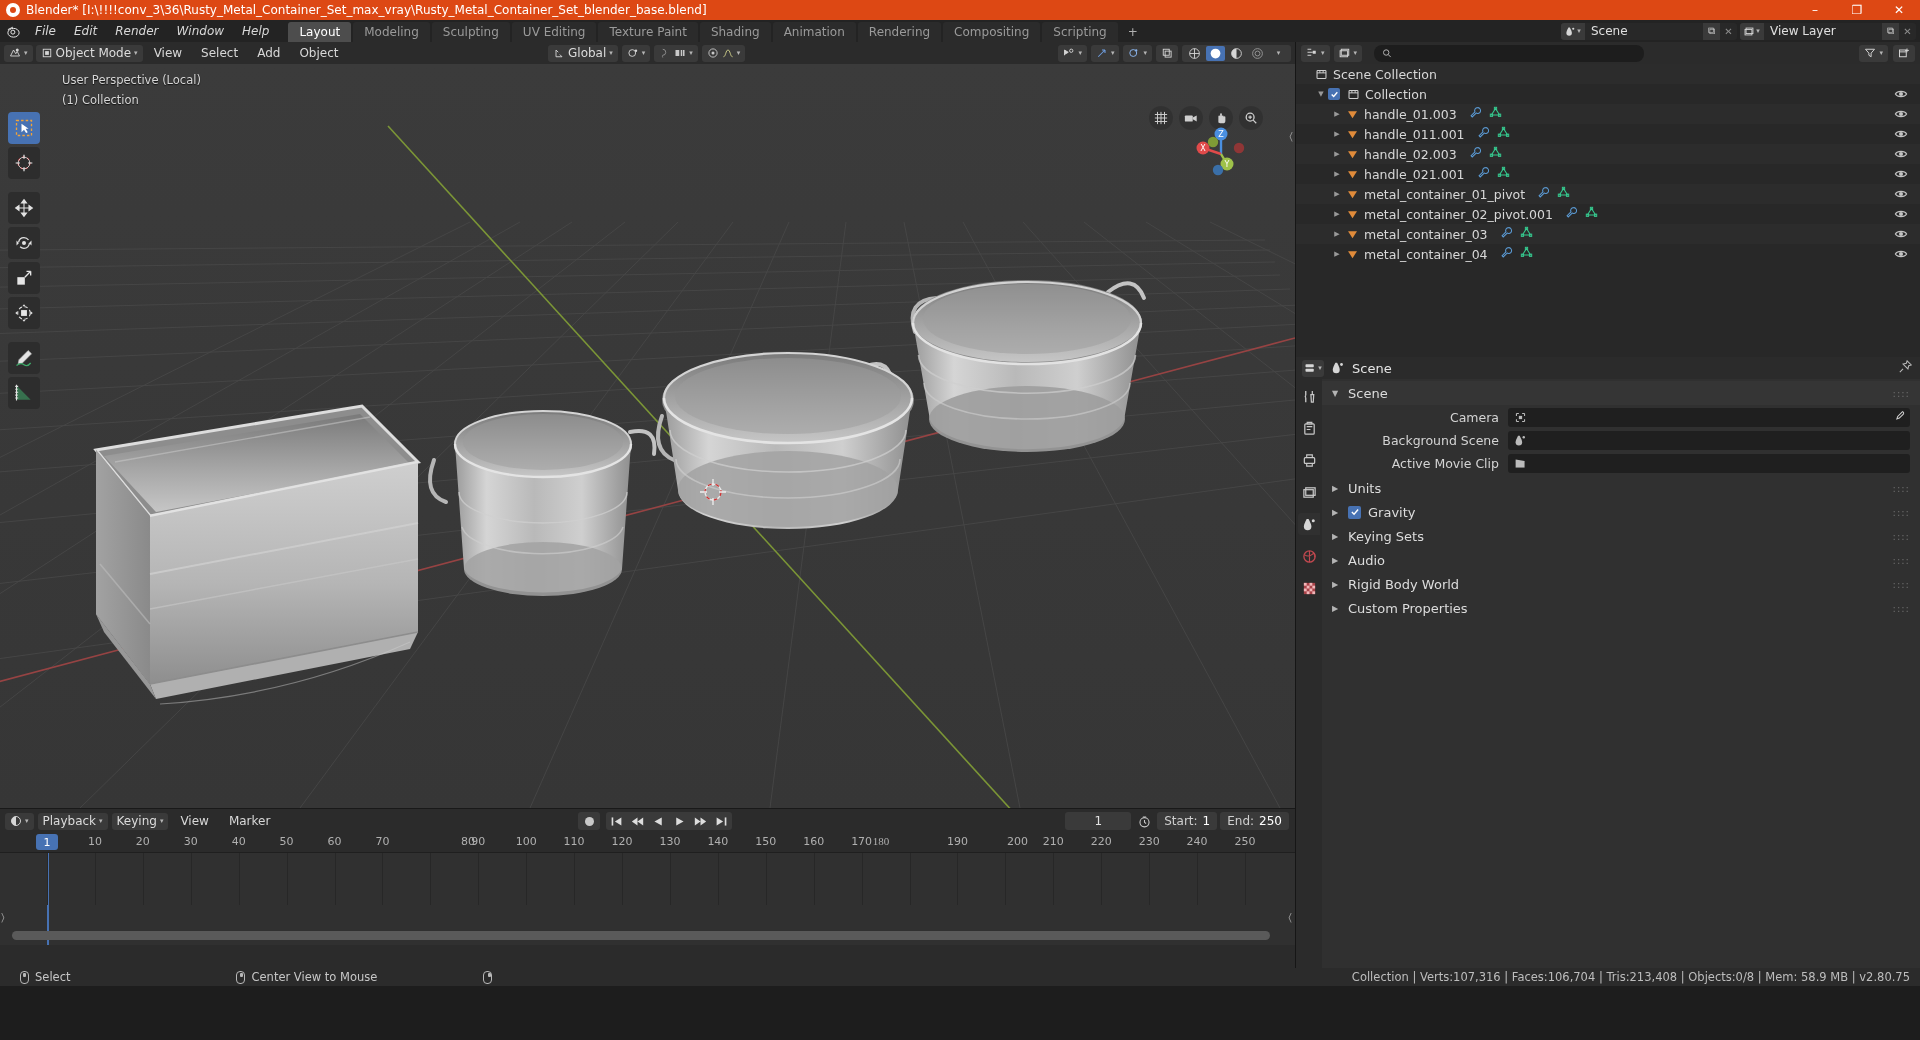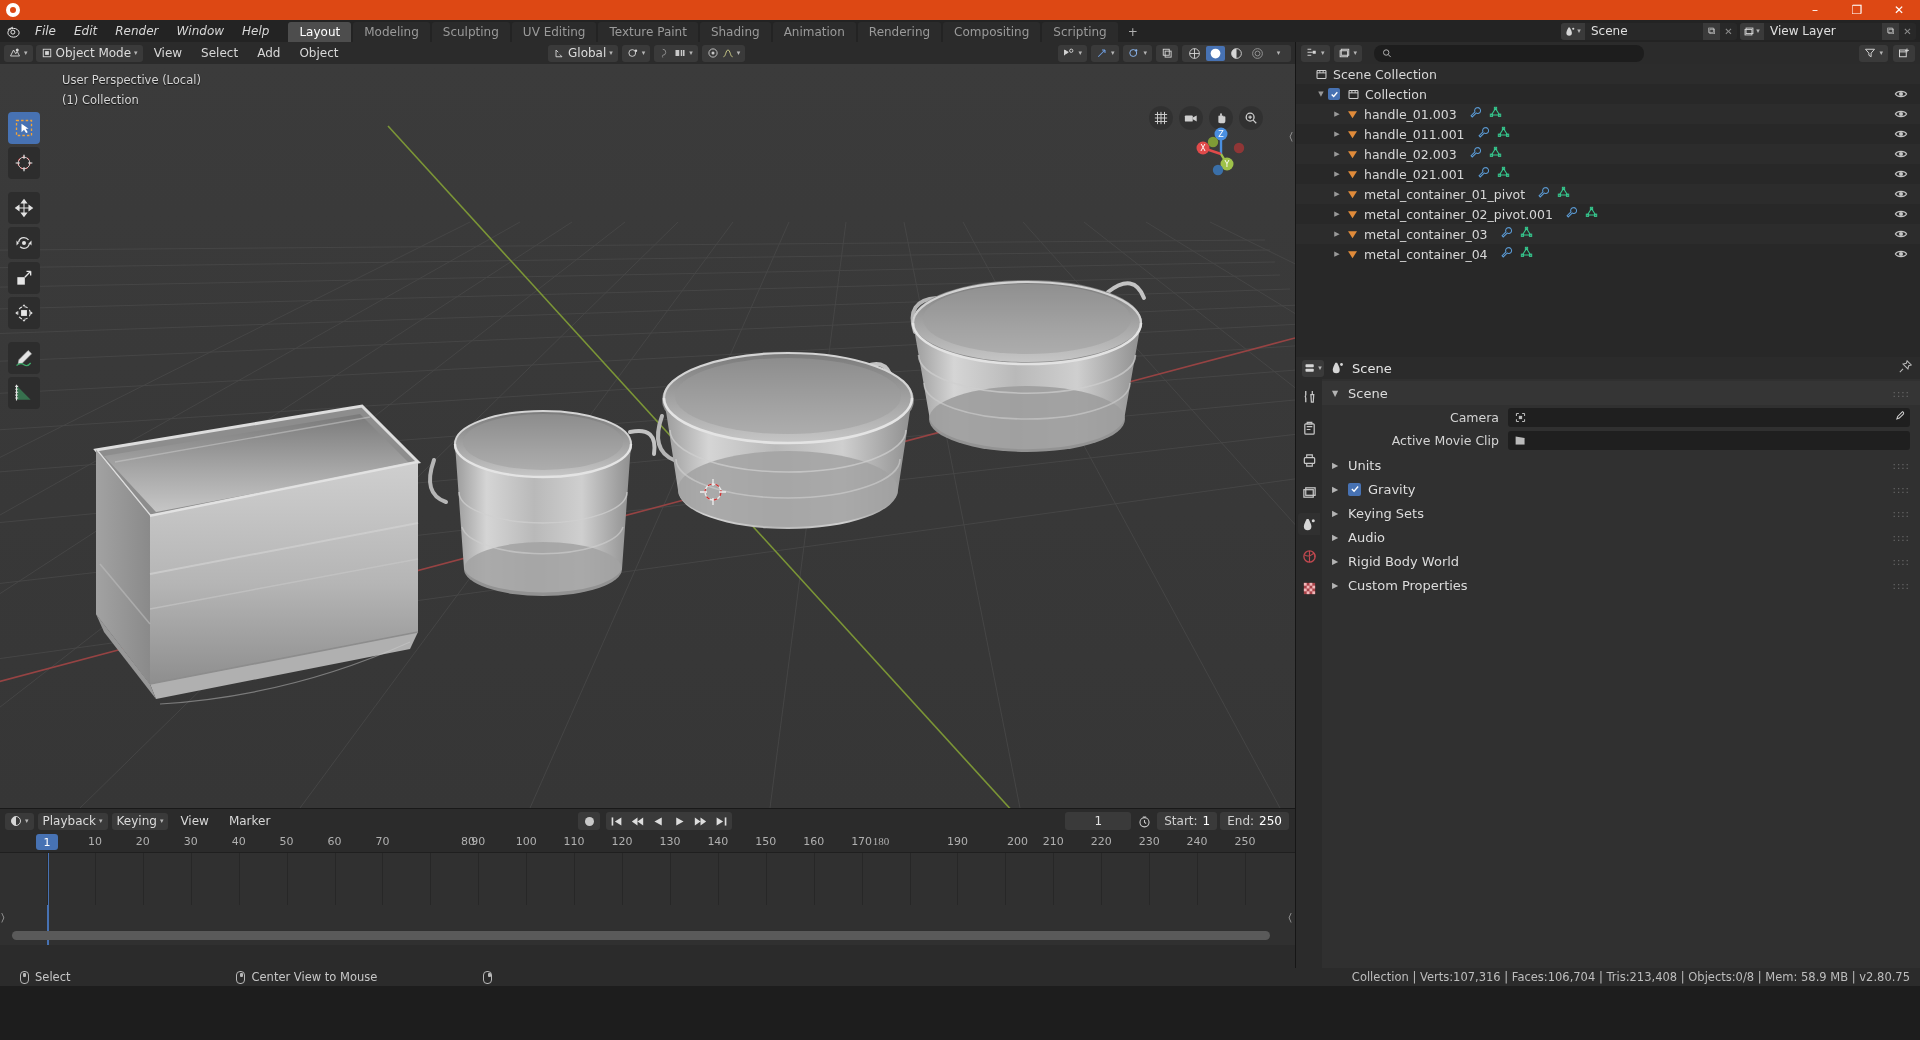--- a/index.html
+++ b/index.html
@@ -189,20 +189,21 @@
     left:1.8px;top:1px;border-radius:1px;}
   .mouseIcon.mid i{left:2.6px;background:#b8b8b8;}
   .mouseIcon.r i{left:3.4px;}
   .statusright{position:absolute;right:10px;color:#bdbdbd;font-size:11.5px;}
 </style>
 </head>
 <body>
 
 <div class="titlebar">
   <div class="tb-logo"></div>
+  <div class="tb-title">Blender* [I:\!!!!conv_3\36\Rusty_Metal_Container_Set_max_vray\Rusty_Metal_Container_Set_blender_base.blend]</div>
   <div class="win-btns">
     <div>–</div>
     <div>❐</div>
     <div>✕</div>
   </div>
 </div>
 
 <div class="topbar">
   <div class="bl-icon">
     <svg viewBox="0 0 24 24">
@@ -1124,20 +1125,29 @@
                   <rect x="6" y="6" width="4" height="4" fill="#bbb"></rect>
                 </svg>
               <span class="eyedrop">
                 <svg viewBox="0 0 16 16" width="12" height="12">
                     <path d="M13 2 a2 2 0 0 1 1 3 L9 10 L6 11 L7 8z" fill="none" stroke="#cfcfcf" stroke-width="1.3"></path>
                   </svg>
               </span>
             </div>
           </div>
           <div class="propRow">
+            <div class="propLbl">Background Scene</div>
+            <div class="propFld">
+              <svg viewBox="0 0 16 16">
+                  <path d="M5 2 C3 6 2 8 2 10 a4 4 0 0 0 8 0 c0-2-1-4-3-8z" fill="#bbb"></path>
+                  <circle cx="12" cy="4" r="1.5" fill="#bbb"></circle>
+                </svg>
+            </div>
+          </div>
+          <div class="propRow">
             <div class="propLbl">Active Movie Clip</div>
             <div class="propFld">
               <svg viewBox="0 0 16 16">
                   <rect x="2" y="6" width="11" height="7" fill="#bbb"></rect>
                   <path d="M2 3 L13 5 L13 6 L2 6z" fill="#bbb"></path>
                 </svg>
             </div>
           </div>
 
           <div class="secHdr">

